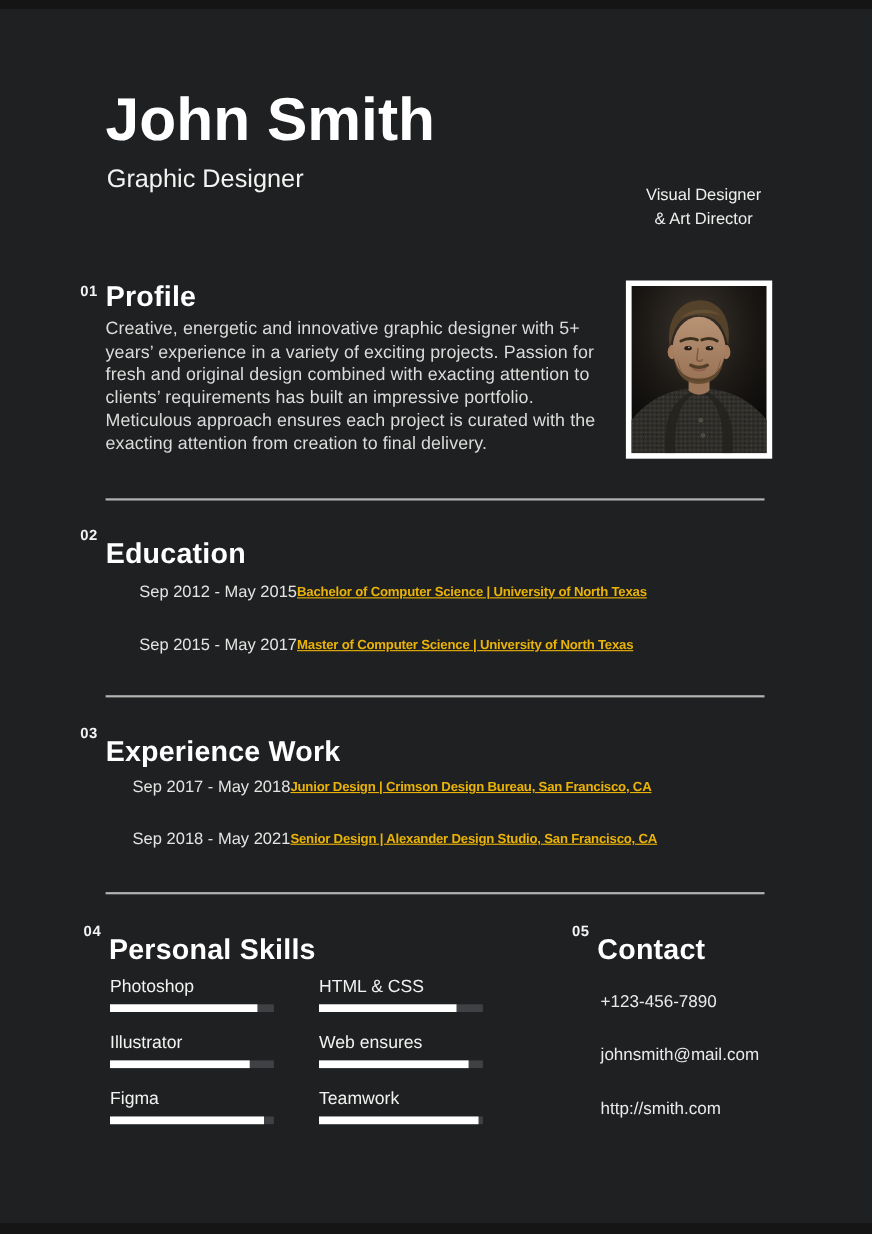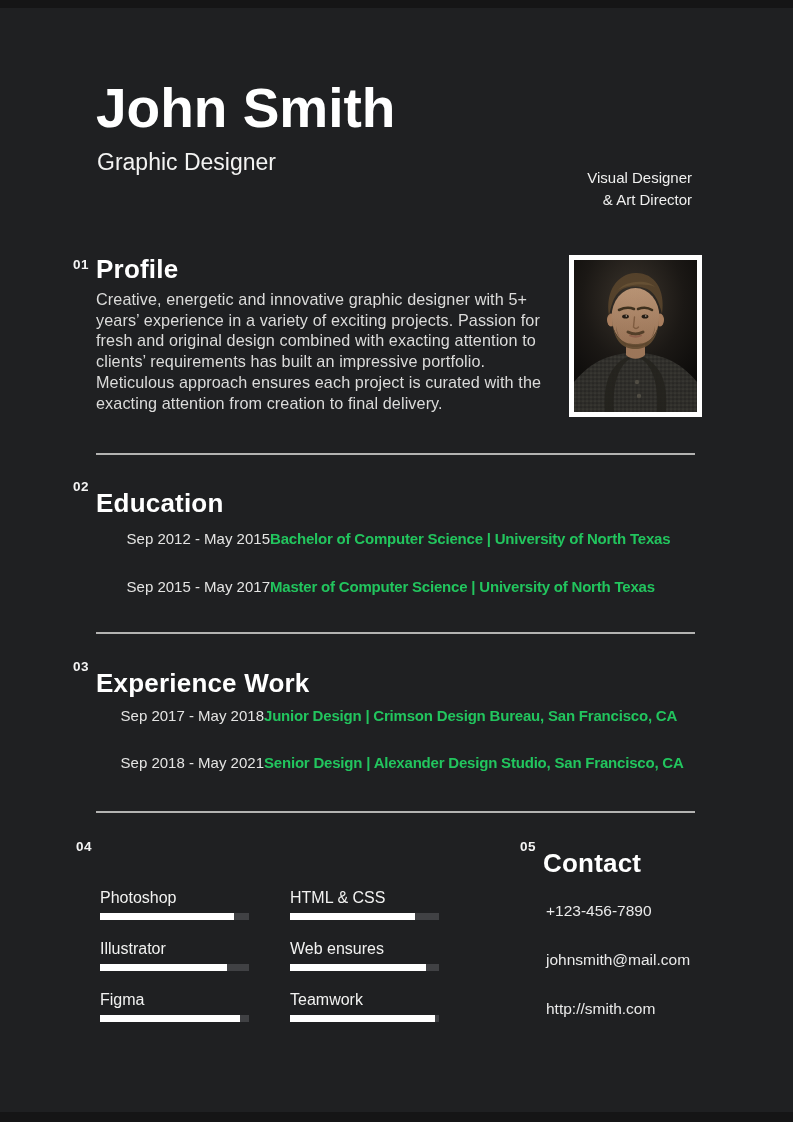--- a/index.html
+++ b/index.html
@@ -20,21 +20,21 @@
     position:absolute;left:96px;top:78px;
     font-size:55px;font-weight:700;line-height:1.1;letter-spacing:0px;
     color:#ffffff;white-space:nowrap;
   }
   .role{
     position:absolute;left:97px;top:149px;
     font-size:23px;font-weight:400;color:#f3f3f2;white-space:nowrap;
   }
   .tagline{
     position:absolute;right:101px;top:167px;
-    text-align:right;font-size:15px;line-height:21.5px;color:#efefee;
+    text-align:center;font-size:15px;line-height:21.5px;color:#efefee;
   }
 
   .sec-head{position:absolute;display:flex;align-items:flex-start;white-space:nowrap;}
   .sec-num{font-size:13.5px;font-weight:600;color:#f4f4f4;margin:1px 7px 0 0;letter-spacing:.5px;}
   .sec-title{font-size:26px;font-weight:700;color:#ffffff;line-height:30px;letter-spacing:.2px;margin-top:10px;}
 
   .head-profile{left:73px;top:244px;align-items:center;}
   .head-education{left:73px;top:478px;}
   .head-experience{left:73px;top:658px;}
   .head-skills{left:76px;top:838px;}
@@ -56,21 +56,21 @@
   .divider-2{top:632px;}
   .divider-3{top:811px;}
 
   .rows{position:absolute;}
   .rows-education{left:96px;top:529px;}
   .rows-experience{left:96px;top:706px;}
   .row{display:flex;margin-bottom:29px;line-height:19px;white-space:nowrap;text-align:right;}
   .rows-experience .row{margin-bottom:28px;}
   .row .dates{width:174px;flex:0 0 auto;font-size:15px;font-weight:400;color:#e4e4e3;}
   .rows-experience .row .dates{width:168px;}
-  .row .detail{font-size:15px;font-weight:700;color:#22c55e;letter-spacing:-.2px;}
+  .row .detail{font-size:12px;font-weight:700;color:#eab308;letter-spacing:-.2px;text-decoration:underline;}
 
   .skills-grid{position:absolute;left:100px;top:888px;display:flex;gap:41px;}
   .skill-col{width:149px;}
   .skill{margin-bottom:19px;}
   .skill-label{font-size:16px;line-height:19px;color:#f2f2f1;margin-bottom:6px;white-space:nowrap;}
   .skill-track{width:149px;height:7px;background:var(--track,#404144);}
   .skill-fill{height:100%;background:var(--fill,#ffffff);}
 
   .contact-list{position:absolute;left:546px;top:901px;}
   .contact-item{font-size:15.5px;line-height:19px;color:#eaeaea;margin-bottom:30px;white-space:nowrap;}
@@ -185,20 +185,21 @@
     <div class="row">
       <span class="dates">Sep 2018 - May 2021</span>
       <span class="detail">Senior Design | Alexander Design Studio, San Francisco, CA</span>
     </div>
   </div>
 
   <div class="divider divider-3"></div>
 
   <div class="sec-head head-skills">
     <span class="sec-num">04</span>
+    <span class="sec-title">Personal Skills</span>
   </div>
   <div class="skills-grid">
     <div class="skill-col">
       <div class="skill">
         <div class="skill-label">Photoshop</div>
         <div class="skill-track">
             <div class="skill-fill" style="width: 90%;"></div>
           </div>
       </div>
       <div class="skill">

